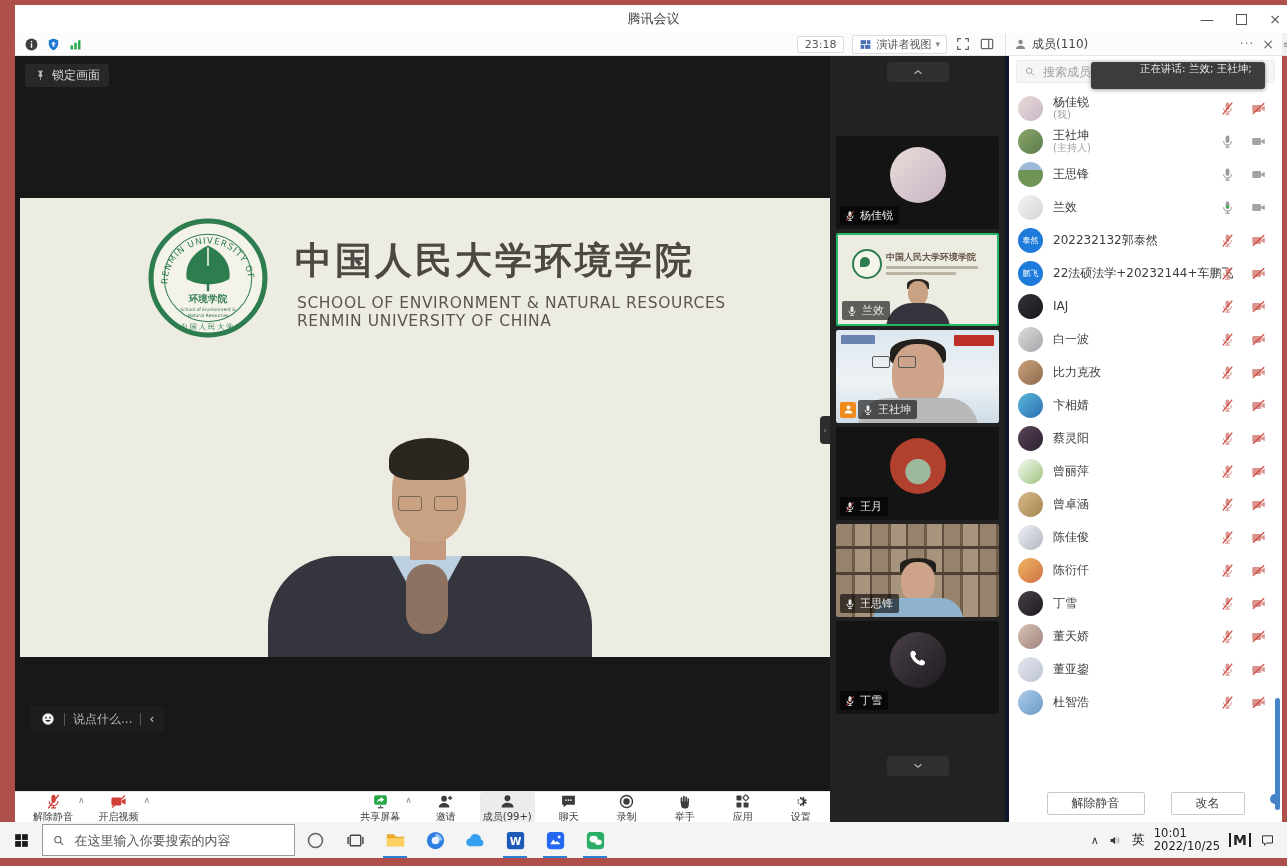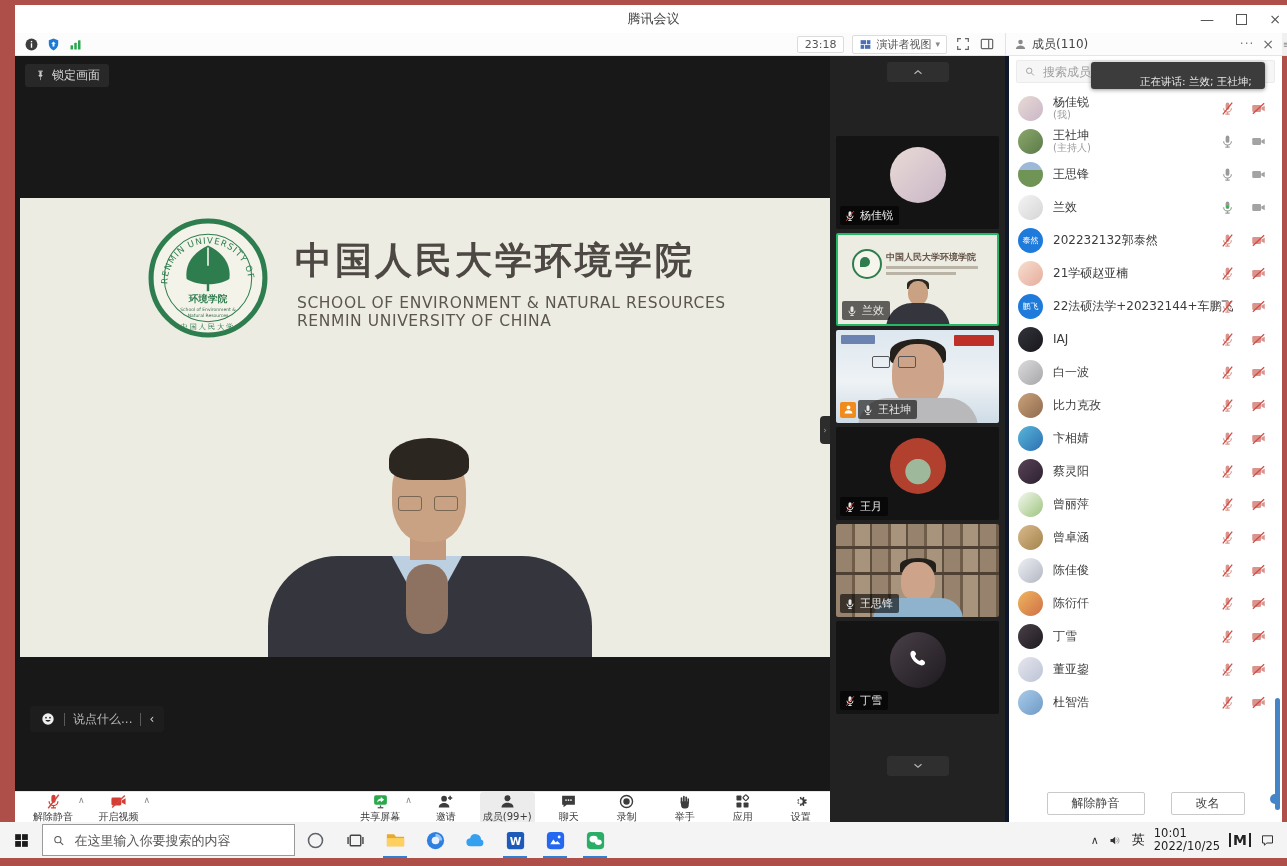--- a/index.html
+++ b/index.html
@@ -115,21 +115,21 @@
   .mo-hair{position:absolute;left:50%;top:34px;transform:translateX(-50%);width:36px;height:14px;background:#23201c;border-radius:50% 50% 0 0;}
   .mo-body{position:absolute;left:50%;top:74px;transform:translateX(-50%);width:90px;height:22px;background:#8fb3cd;border-radius:24px 24px 0 0;}
   
   .members{width:277px;flex:none;background:#fff;border-left:4px solid #0f172a;position:relative;box-sizing:border-box;}
   .searchrow{position:absolute;left:7px;top:4px;right:7px;height:23px;background:#f6f6f6;border:1px solid #ebebeb;border-radius:2px;
     display:flex;align-items:center;gap:5px;padding:0 7px;box-sizing:border-box;}
   .searchrow .qicon{width:13px;height:13px;} .searchrow .qicon svg{width:100%;height:100%;display:block;}
   .searchrow input{border:none;outline:none;background:transparent;font-size:12px;color:#555;width:100%;font-family:inherit;}
   .searchrow input::placeholder{color:#a0a0a0;}
   .speakover{position:absolute;left:82px;top:6px;width:174px;height:27px;background:#3c3c3c;border-radius:3px;z-index:5;
-    display:flex;align-items:flex-end;gap:21px;padding:0 7px;box-sizing:border-box;box-shadow:0 1px 4px rgba(0,0,0,.4);}
+    display:flex;align-items:flex-start;gap:21px;padding:0 7px;box-sizing:border-box;box-shadow:0 1px 4px rgba(0,0,0,.4);}
   .speakover .smic{width:13px;height:13px;} .speakover .smic svg{width:100%;height:100%;display:block;}
   .speakover .sdiv{width:1px;height:13px;background:#5c5c5c;}
   .speakover .stext{color:#e6e6e6;font-size:10.5px;white-space:nowrap;}
   .speakover .sarr{width:14px;height:14px;margin-left:auto;} .speakover .sarr2{margin-left:0;}
   .speakover .sarr svg{width:100%;height:100%;display:block;}
   .memberlist{position:absolute;left:0;top:36px;right:6px;bottom:34px;overflow:hidden;}
   .member-row{height:33px;display:flex;align-items:center;padding:0 10px 0 9px;}
   .avatar{width:25px;height:25px;border-radius:50%;margin-right:10px;flex:none;color:#fff;font-size:8px;
     display:flex;align-items:center;justify-content:center;overflow:hidden;}
   .m-text{display:flex;flex-direction:column;justify-content:center;min-width:0;}
@@ -718,42 +718,20 @@
                 <span class="mi">
                   <svg viewBox="0 0 24 24">
                     <rect x="2" y="6.5" width="14" height="11" rx="2" fill="#db948d"></rect>
                     <path d="M16.5 10.5 22 7.5v9l-5.5-3z" fill="#db948d"></path>
                     <line x1="3" y1="20.5" x2="21" y2="3.5" stroke="#cf4a42" stroke-width="2"></line>
                   </svg>
                 </span>
               </span>
             </div>
             <div class="member-row">
-              <span class="avatar" style="background:linear-gradient(135deg,#f6dfd0,#e6ac9c)"></span>
-              <span class="m-text">
-                <span class="m-name">21学硕赵亚楠</span>
-              </span>
-              <span class="m-icons">
-                <span class="mi">
-                  <svg viewBox="0 0 24 24">
-                    <rect x="9" y="2.5" width="6" height="11.5" rx="3" fill="#db948d"></rect>
-                    <path d="M5.8 11.5a6.2 6.2 0 0 0 12.4 0M12 17.9V21M8.5 21h7" fill="none" stroke="#db948d" stroke-width="1.8"></path>
-                    <line x1="4.5" y1="21.5" x2="19.5" y2="2.5" stroke="#cf4a42" stroke-width="2"></line>
-                  </svg>
-                </span>
-                <span class="mi">
-                  <svg viewBox="0 0 24 24">
-                    <rect x="2" y="6.5" width="14" height="11" rx="2" fill="#db948d"></rect>
-                    <path d="M16.5 10.5 22 7.5v9l-5.5-3z" fill="#db948d"></path>
-                    <line x1="3" y1="20.5" x2="21" y2="3.5" stroke="#cf4a42" stroke-width="2"></line>
-                  </svg>
-                </span>
-              </span>
-            </div>
-            <div class="member-row">
               <span class="avatar" style="background:#1f7bdb">鹏飞</span>
               <span class="m-text">
                 <span class="m-name">22法硕法学+20232144+车鹏飞</span>
               </span>
               <span class="m-icons">
                 <span class="mi">
                   <svg viewBox="0 0 24 24">
                     <rect x="9" y="2.5" width="6" height="11.5" rx="3" fill="#db948d"></rect>
                     <path d="M5.8 11.5a6.2 6.2 0 0 0 12.4 0M12 17.9V21M8.5 21h7" fill="none" stroke="#db948d" stroke-width="1.8"></path>
                     <line x1="4.5" y1="21.5" x2="19.5" y2="2.5" stroke="#cf4a42" stroke-width="2"></line>
@@ -963,20 +941,42 @@
                     <path d="M16.5 10.5 22 7.5v9l-5.5-3z" fill="#db948d"></path>
                     <line x1="3" y1="20.5" x2="21" y2="3.5" stroke="#cf4a42" stroke-width="2"></line>
                   </svg>
                 </span>
               </span>
             </div>
             <div class="member-row">
               <span class="avatar" style="background:linear-gradient(135deg,#4a4048,#1e1a20)"></span>
               <span class="m-text">
                 <span class="m-name">丁雪</span>
+              </span>
+              <span class="m-icons">
+                <span class="mi">
+                  <svg viewBox="0 0 24 24">
+                    <rect x="9" y="2.5" width="6" height="11.5" rx="3" fill="#db948d"></rect>
+                    <path d="M5.8 11.5a6.2 6.2 0 0 0 12.4 0M12 17.9V21M8.5 21h7" fill="none" stroke="#db948d" stroke-width="1.8"></path>
+                    <line x1="4.5" y1="21.5" x2="19.5" y2="2.5" stroke="#cf4a42" stroke-width="2"></line>
+                  </svg>
+                </span>
+                <span class="mi">
+                  <svg viewBox="0 0 24 24">
+                    <rect x="2" y="6.5" width="14" height="11" rx="2" fill="#db948d"></rect>
+                    <path d="M16.5 10.5 22 7.5v9l-5.5-3z" fill="#db948d"></path>
+                    <line x1="3" y1="20.5" x2="21" y2="3.5" stroke="#cf4a42" stroke-width="2"></line>
+                  </svg>
+                </span>
+              </span>
+            </div>
+            <div class="member-row">
+              <span class="avatar" style="background:linear-gradient(135deg,#d9c2b4,#9f847c)"></span>
+              <span class="m-text">
+                <span class="m-name">董天娇</span>
               </span>
               <span class="m-icons">
                 <span class="mi">
                   <svg viewBox="0 0 24 24">
                     <rect x="9" y="2.5" width="6" height="11.5" rx="3" fill="#db948d"></rect>
                     <path d="M5.8 11.5a6.2 6.2 0 0 0 12.4 0M12 17.9V21M8.5 21h7" fill="none" stroke="#db948d" stroke-width="1.8"></path>
                     <line x1="4.5" y1="21.5" x2="19.5" y2="2.5" stroke="#cf4a42" stroke-width="2"></line>
                   </svg>
                 </span>
                 <span class="mi">

